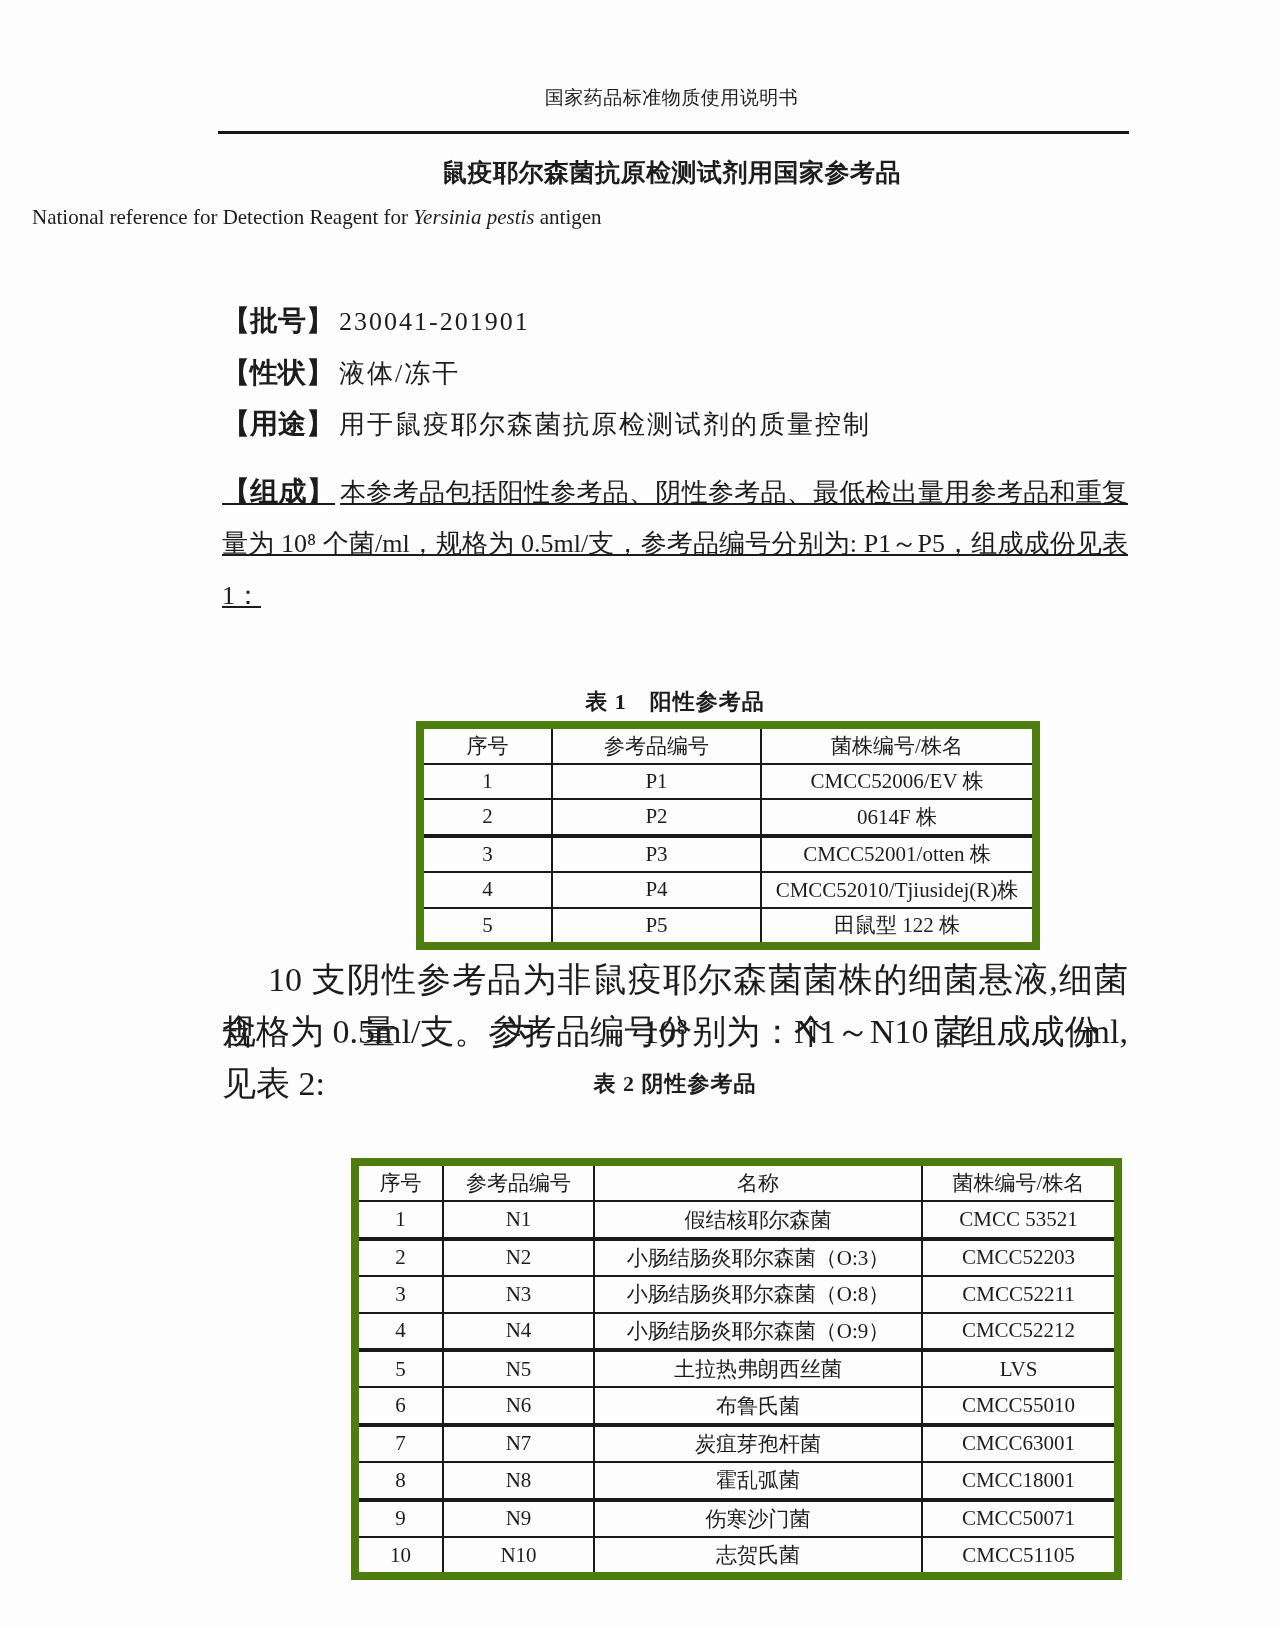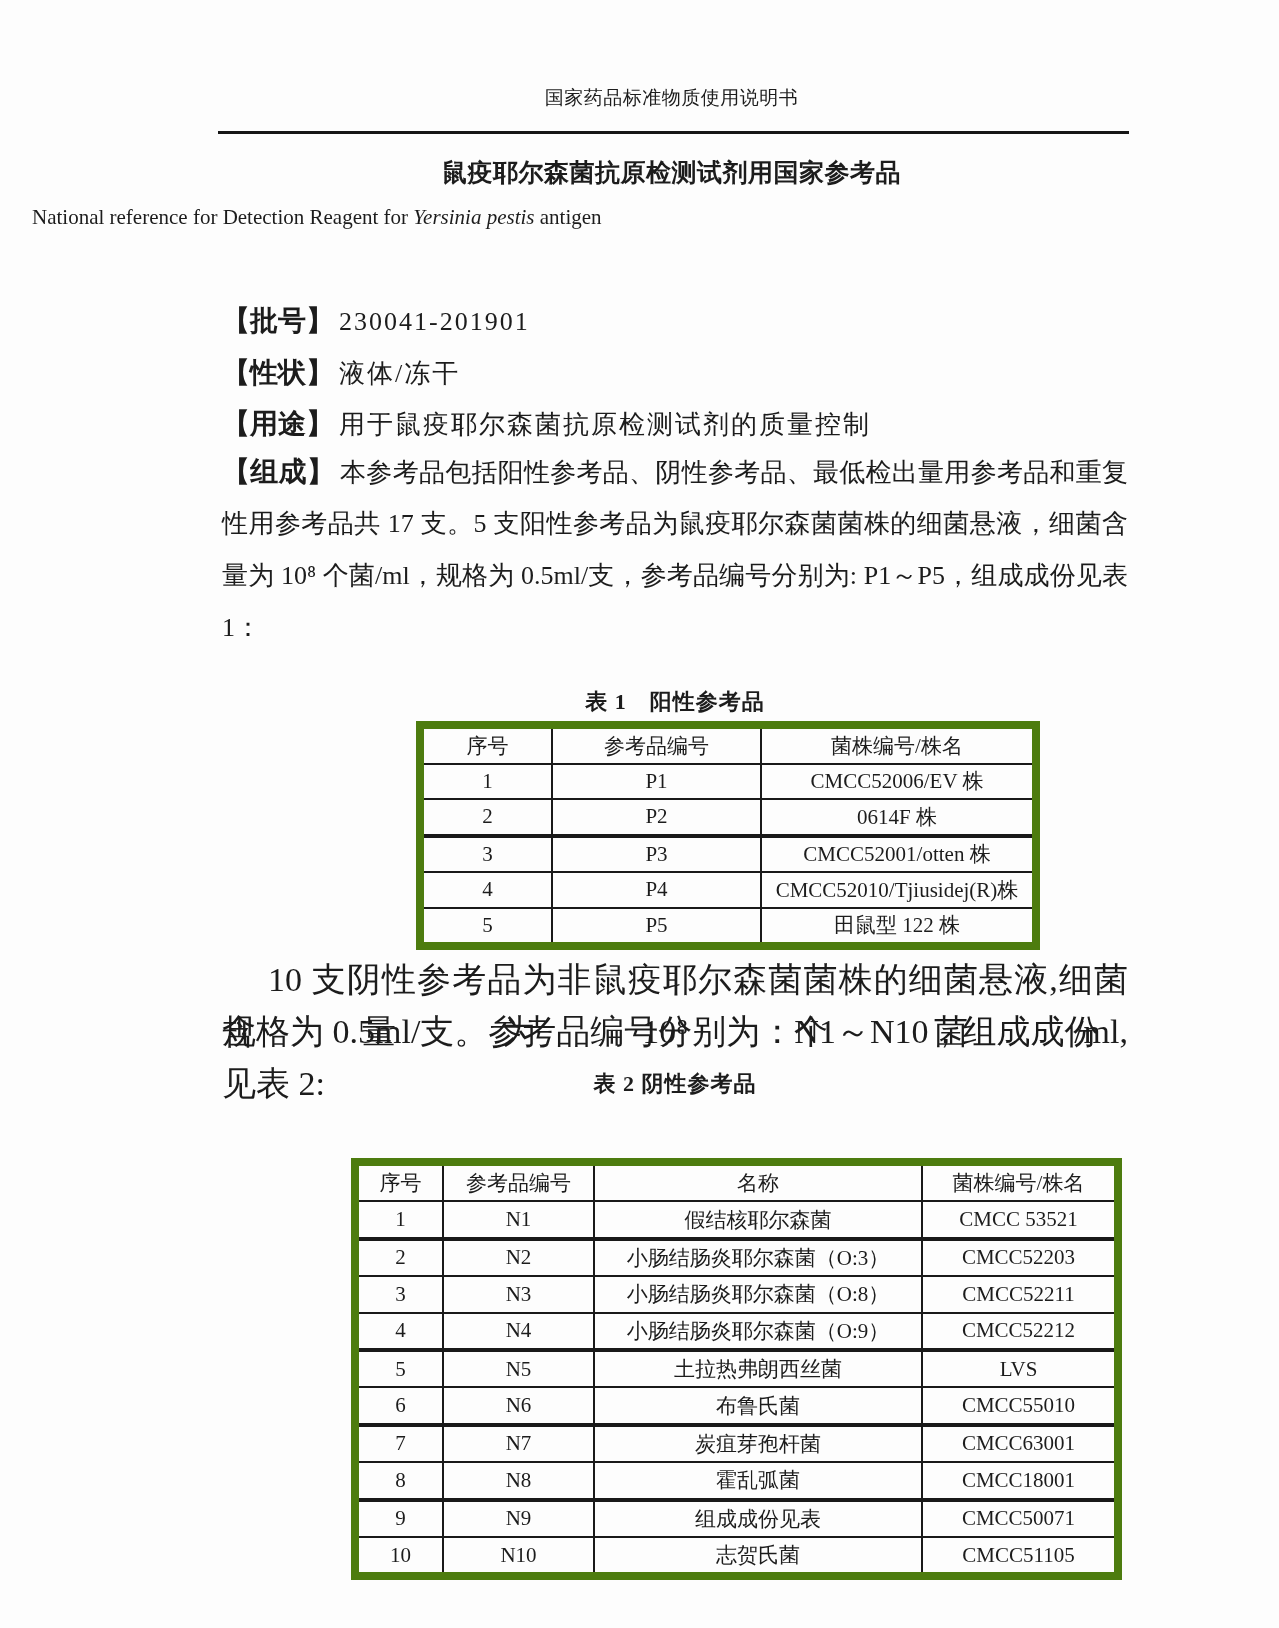--- a/index.html
+++ b/index.html
@@ -13,21 +13,21 @@
   .divider{position:absolute;top:131px;left:186px;width:911px;height:0;border-top:3px solid #161616;}
   .doc-title{position:absolute;top:156px;left:0;width:100%;margin:0;text-align:center;font-size:25px;font-weight:bold;letter-spacing:0.5px;}
   .doc-subtitle{position:absolute;top:205px;left:0;width:100%;text-align:left;font-size:21px;}
   .it{font-style:italic;}
 
   .field{position:absolute;left:190px;white-space:nowrap;font-size:26px;letter-spacing:2px;}
   .flabel{font-size:28px;font-weight:bold;letter-spacing:0;margin-right:5px;}
   .f0{top:250px}.f1{top:302px}.f2{top:354px}.f3{top:405px}
 
   .compose{position:absolute;top:458px;left:190px;width:906px;font-size:26px;}
-  .cline{height:52px;line-height:28px;text-align:justify;text-align-last:justify;white-space:normal;}
+  .cline{height:52px;line-height:68px;text-align:justify;text-align-last:justify;white-space:normal;text-decoration:underline;}
   .cline.last{text-align-last:left;}
 
   .tcap{position:absolute;left:190px;width:906px;text-align:center;font-size:22px;font-weight:bold;letter-spacing:1px;}
   .tcap1{top:687px}.tcap2{top:1069px}
 
   table{position:absolute;border-collapse:collapse;table-layout:fixed;border:8px solid #4d7c0f;}
   th,td{border:2px solid #191919;text-align:center;vertical-align:middle;font-weight:normal;padding:0;overflow:hidden;}
   .t1{top:721px;left:384px;width:616px;}
   .t1 th,.t1 td{height:33.5px;font-size:21px;}
   .t2{top:1158px;left:319px;width:763px;}
@@ -55,21 +55,20 @@
 
 
   <div class="field f1"><span class="flabel">【批号】</span><span>230041-201901</span></div>
 
   <div class="field f3"><span class="flabel">【用途】</span><span>用于鼠疫耶尔森菌抗原检测试剂的质量控制</span></div>
 
   <div class="field f2"><span class="flabel">【性状】</span><span>液体/冻干</span></div>
 
   <div class="compose">
     <div class="cline"><span class="flabel">【组成】</span><span>本参考品包括阳性参考品、阴性参考品、最低检出量用参考品和重复</span></div>
-    <div class="cline">性用参考品共 17 支。5 支阳性参考品为鼠疫耶尔森菌菌株的细菌悬液，细菌含</div>
     <div class="cline">量为 10⁸ 个菌/ml，规格为 0.5ml/支，参考品编号分别为: P1～P5，组成成份见表</div>
     <div class="cline last">1：</div>
   </div>
 
   <div class="tcap tcap1">表 1　阳性参考品</div>
 
   <table class="t1">
     <colgroup>
         <col style="width:132px">
         <col style="width:209px">
@@ -178,21 +177,21 @@
         </tr>
         <tr>
           <td>8</td>
           <td>N8</td>
           <td>霍乱弧菌</td>
           <td>CMCC18001</td>
         </tr>
         <tr>
           <td>9</td>
           <td>N9</td>
-          <td>组成成份见表</td>
+          <td>伤寒沙门菌</td>
           <td>CMCC50071</td>
         </tr>
         <tr>
           <td>10</td>
           <td>N10</td>
           <td>志贺氏菌</td>
           <td>CMCC51105</td>
         </tr>
       </tbody>
   </table>

